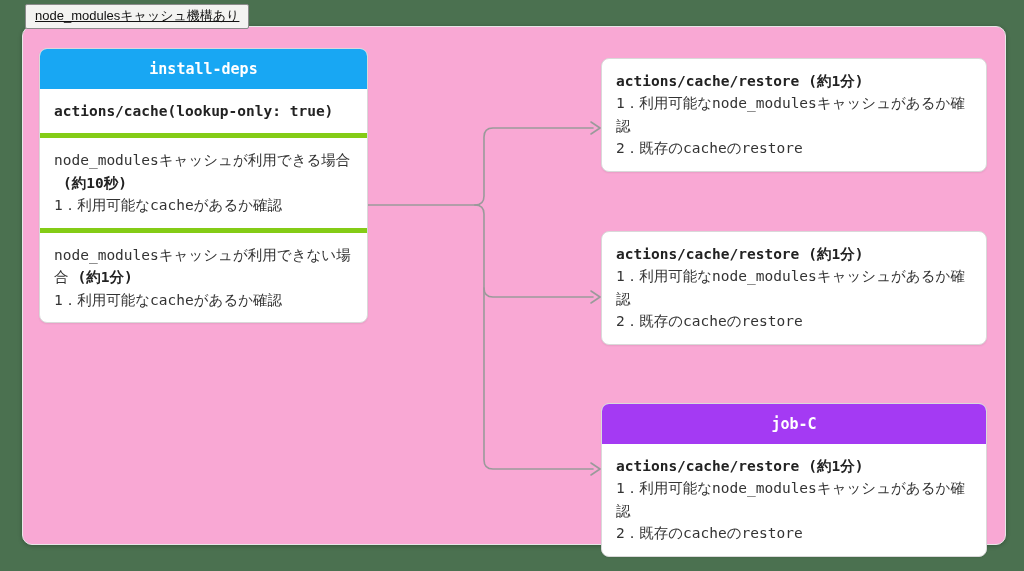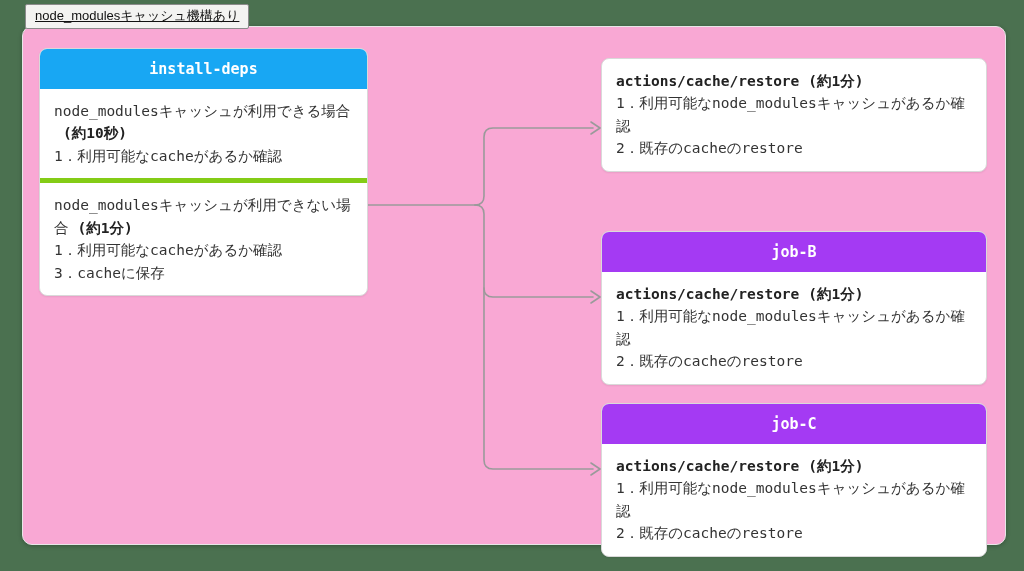--- a/index.html
+++ b/index.html
@@ -82,41 +82,40 @@
       <path d="M452,178 Q461,178 461,187 V433 Q461,442 470,442 H570"></path>
       <path d="M461,261 Q461,270 470,270 H570"></path>
       <path d="M568,95 L577,101 L568,107"></path>
       <path d="M568,264 L577,270 L568,276"></path>
       <path d="M568,436 L577,442 L568,448"></path>
     </g>
   </svg>
 
   <div class="node-box source-box">
     <div class="node-header header-blue">install-deps</div>
+    <div class="node-section code-strong">actions/cache(lookup-only: true)</div>
     <div class="node-section">
       <span>node_modulesキャッシュが利用できる場合</span><span class="duration">(約10秒)</span>
       <div class="step">1．利用可能なcacheがあるか確認</div>
     </div>
     <div class="node-section">
       <span>node_modulesキャッシュが利用できない場合</span><span class="duration">(約1分)</span>
       <div class="step">1．利用可能なcacheがあるか確認</div>
-      <div class="step">3．cacheに保存</div>
     </div>
   </div>
 
   <div class="node-box job-box job-a">
     <div class="node-section">
       <span class="code-strong">actions/cache/restore</span><span class="duration">(約1分)</span>
       <div class="step">1．利用可能なnode_modulesキャッシュがあるか確認</div>
       <div class="step">2．既存のcacheのrestore</div>
     </div>
   </div>
 
   <div class="node-box job-box job-b">
-    <div class="node-header header-purple">job-B</div>
     <div class="node-section">
       <span class="code-strong">actions/cache/restore</span><span class="duration">(約1分)</span>
       <div class="step">1．利用可能なnode_modulesキャッシュがあるか確認</div>
       <div class="step">2．既存のcacheのrestore</div>
     </div>
   </div>
 
   <div class="node-box job-box job-c">
     <div class="node-header header-purple">job-C</div>
     <div class="node-section">

